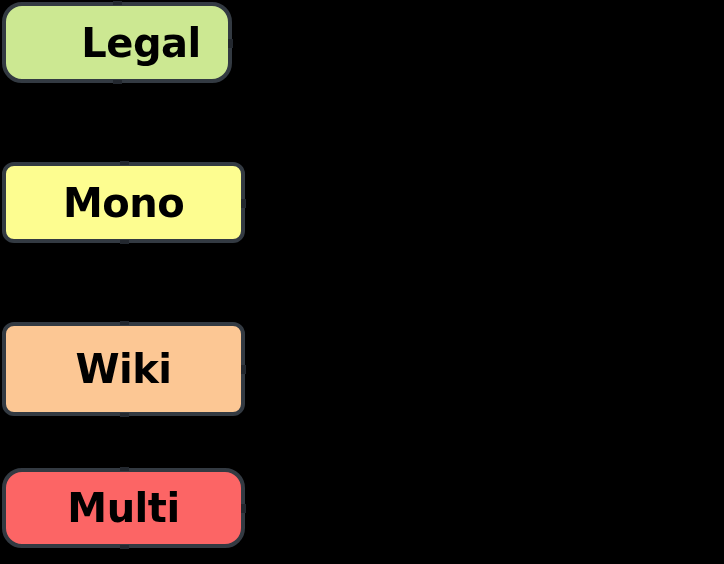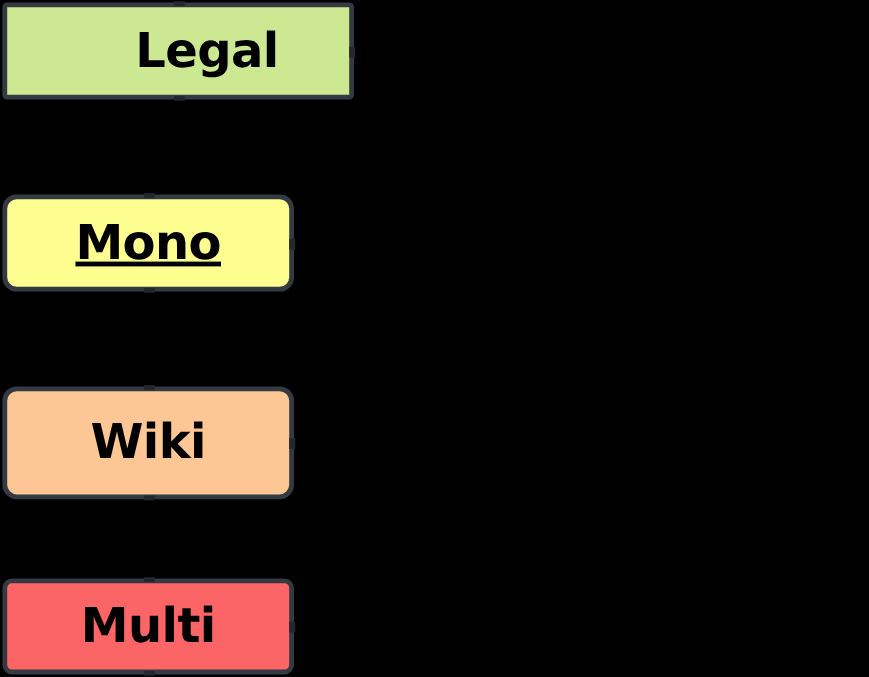--- a/index.html
+++ b/index.html
@@ -70,37 +70,37 @@
     height: 4px;
     left: 50%;
     margin-left: -4px;
     bottom: -5px;
   }
 </style>
 </head>
 <body>
 
 <div id="canvas" style="width: 724px; height: 564px; background: rgb(0, 0, 0);">
-    <div class="node" style="left: 2px; top: 2px; width: 293px; height: 81px; background: rgb(204, 232, 146); border-color: rgb(51, 58, 66); border-width: 4px; border-radius: 4px; padding-left: 48px;">
+    <div class="node" style="left: 2px; top: 2px; width: 230px; height: 81px; background: rgb(204, 232, 146); border-color: rgb(51, 58, 66); border-width: 4px; border-radius: 20px; padding-left: 48px;">
       <span class="node-label" style="color: rgb(0, 0, 0);">Legal</span>
       <span class="port port-top"></span>
       <span class="port port-right"></span>
       <span class="port port-bottom"></span>
     </div>
     <div class="node" style="left: 2px; top: 162px; width: 243px; height: 81px; background: rgb(253, 253, 144); border-color: rgb(51, 58, 66); border-width: 4px; border-radius: 12px;">
-      <span class="node-label" style="color: rgb(0, 0, 0); text-decoration: underline;">Mono</span>
+      <span class="node-label" style="color: rgb(0, 0, 0);">Mono</span>
       <span class="port port-top"></span>
       <span class="port port-right"></span>
       <span class="port port-bottom"></span>
     </div>
     <div class="node" style="left: 2px; top: 322px; width: 243px; height: 94px; background: rgb(252, 199, 148); border-color: rgb(51, 58, 66); border-width: 4px; border-radius: 12px;">
       <span class="node-label" style="color: rgb(0, 0, 0);">Wiki</span>
       <span class="port port-top"></span>
       <span class="port port-right"></span>
       <span class="port port-bottom"></span>
     </div>
-    <div class="node" style="left: 2px; top: 482px; width: 243px; height: 80px; background: rgb(252, 101, 101); border-color: rgb(51, 58, 66); border-width: 4px; border-radius: 8px;">
+    <div class="node" style="left: 2px; top: 468px; width: 243px; height: 80px; background: rgb(252, 101, 101); border-color: rgb(51, 58, 66); border-width: 4px; border-radius: 20px;">
       <span class="node-label" style="color: rgb(0, 0, 0);">Multi</span>
       <span class="port port-top"></span>
       <span class="port port-right"></span>
       <span class="port port-bottom"></span>
     </div>
   </div>
 
 </body></html>

